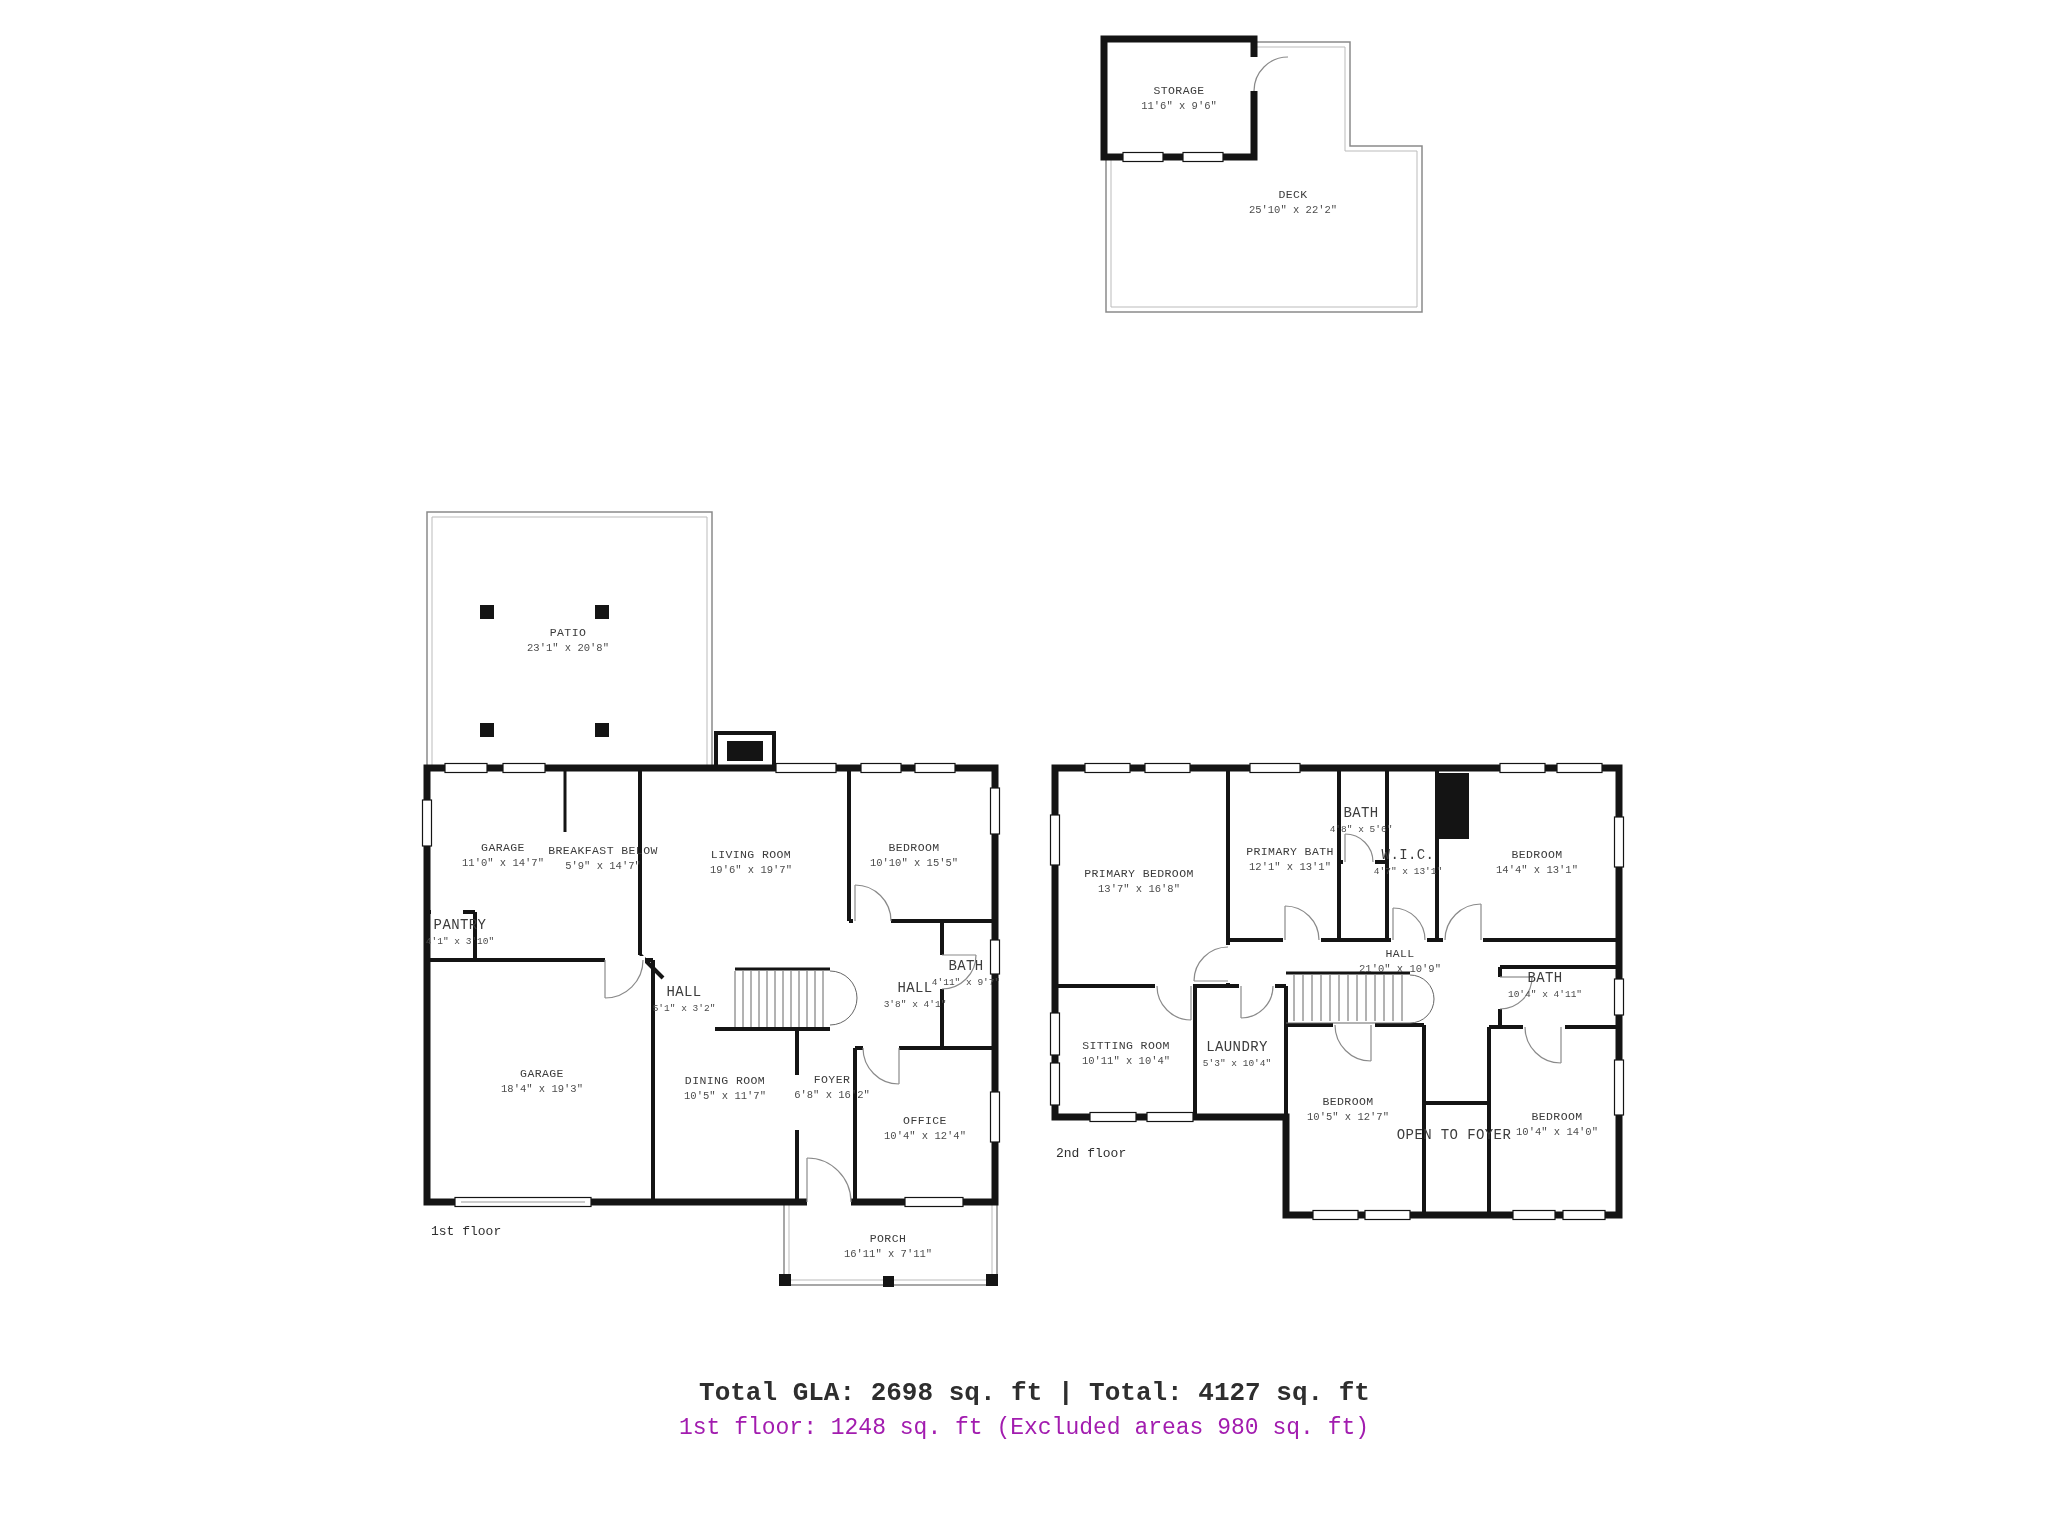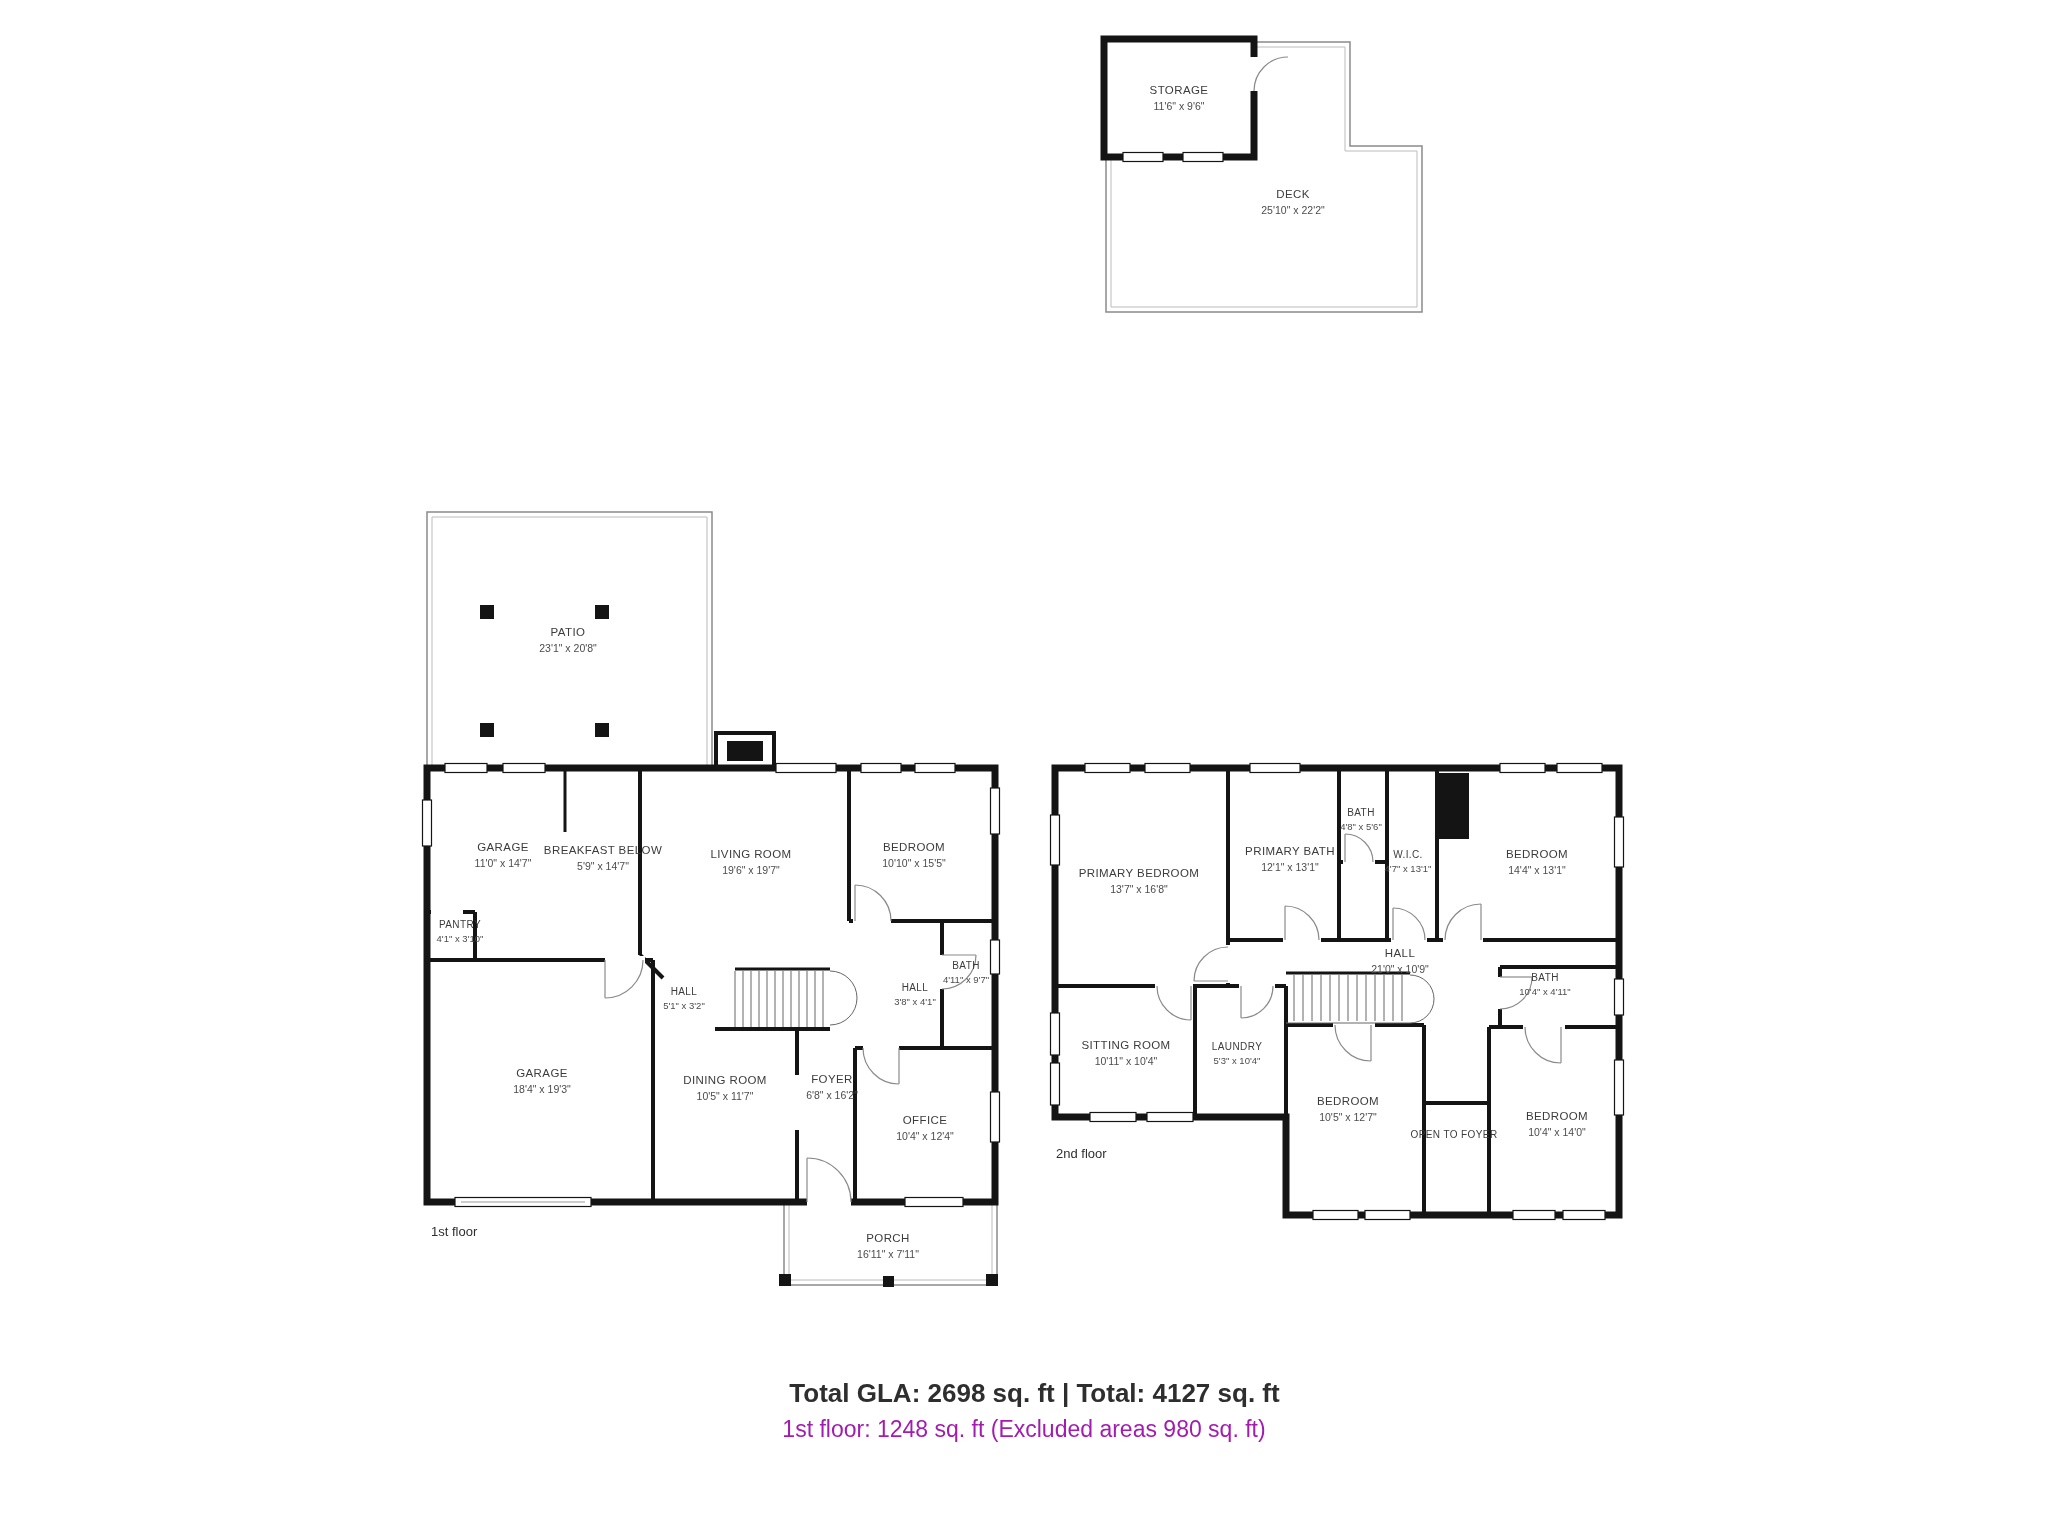--- a/index.html
+++ b/index.html
@@ -1,23 +1,23 @@
 <!DOCTYPE html>
 <html><head>
 <meta charset="utf-8">
 <style>
   html,body{margin:0;padding:0;background:#ffffff;}
   .canvas{position:relative;width:2048px;height:1536px;background:#ffffff;overflow:hidden;
-          font-family:Liberation Sans, sans-serif;}
+          font-family:Liberation Mono, monospace;}
   .plan{position:absolute;}
   .room-label{position:absolute;transform:translate(-50%,-50%);text-align:center;white-space:nowrap;
               color:#3c3c3c;z-index:5;line-height:1.2;}
   .room-label .rn{font-size:11.5px;letter-spacing:.4px;}
   .room-label .rd{font-size:10.5px;color:#4c4c4c;margin-top:2px;}
-  .room-label.sm .rn{font-size:10px;}
+  .room-label.sm .rn{font-size:14px;}
   .room-label.sm .rd{font-size:9.5px;}
   .floor-tag{position:absolute;font-size:13px;color:#2f2f2f;z-index:5;}
   .summary{position:absolute;left:0;top:1378px;width:100%;text-align:center;z-index:5;}
   .summary-total{font-size:26px;font-weight:700;color:#2e2e2e;padding-left:21px;}
   .summary-line{font-size:23px;margin-top:7px;color:#a21caf;}
   .footer-note{font-size:13px;color:#b9b9b9;margin-top:16px;letter-spacing:.3px;}
 </style>
 </head>
 <body>
 

